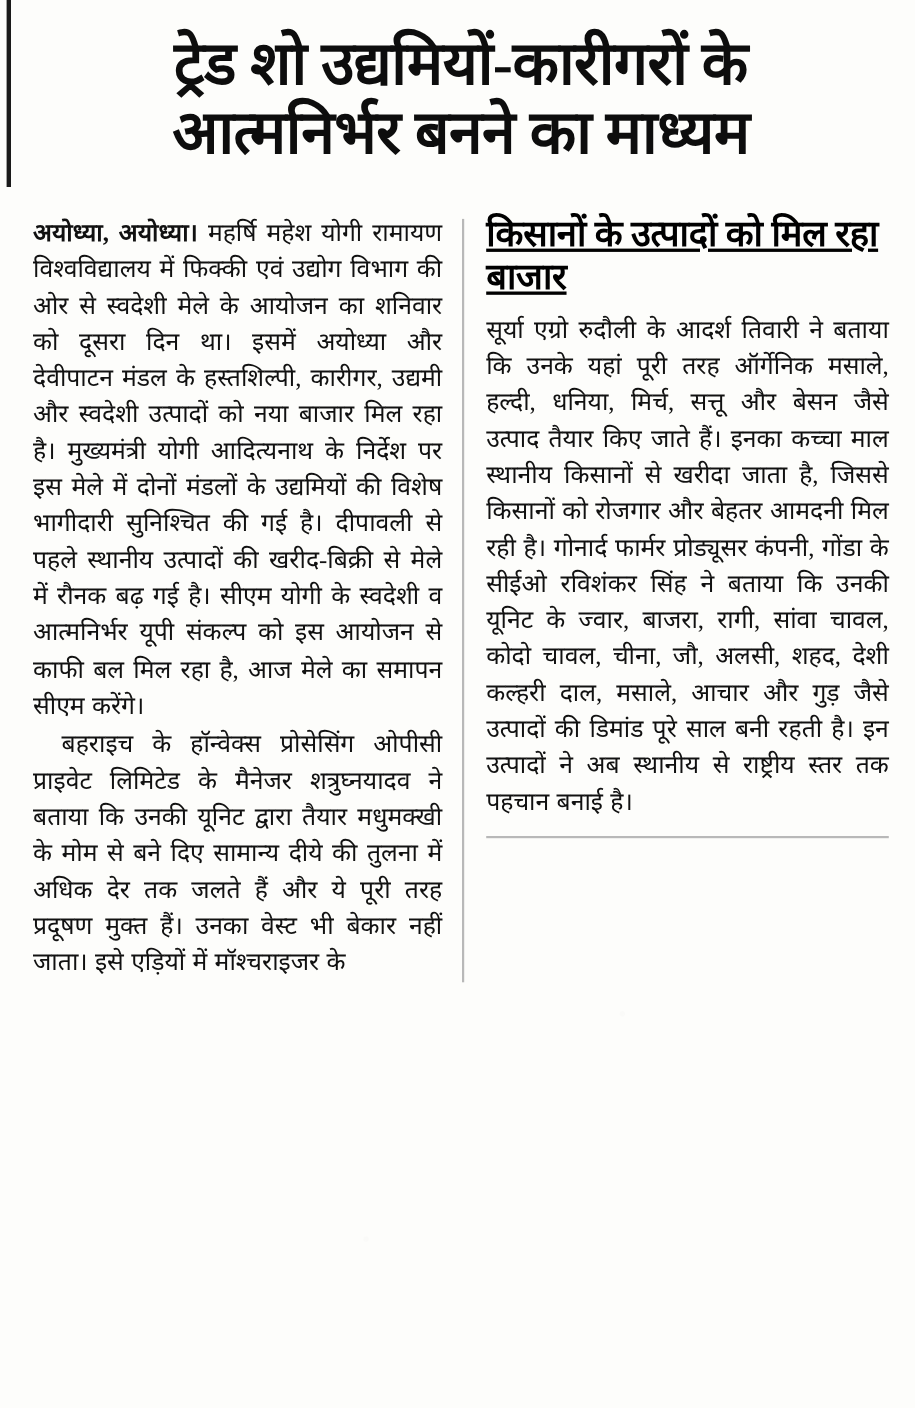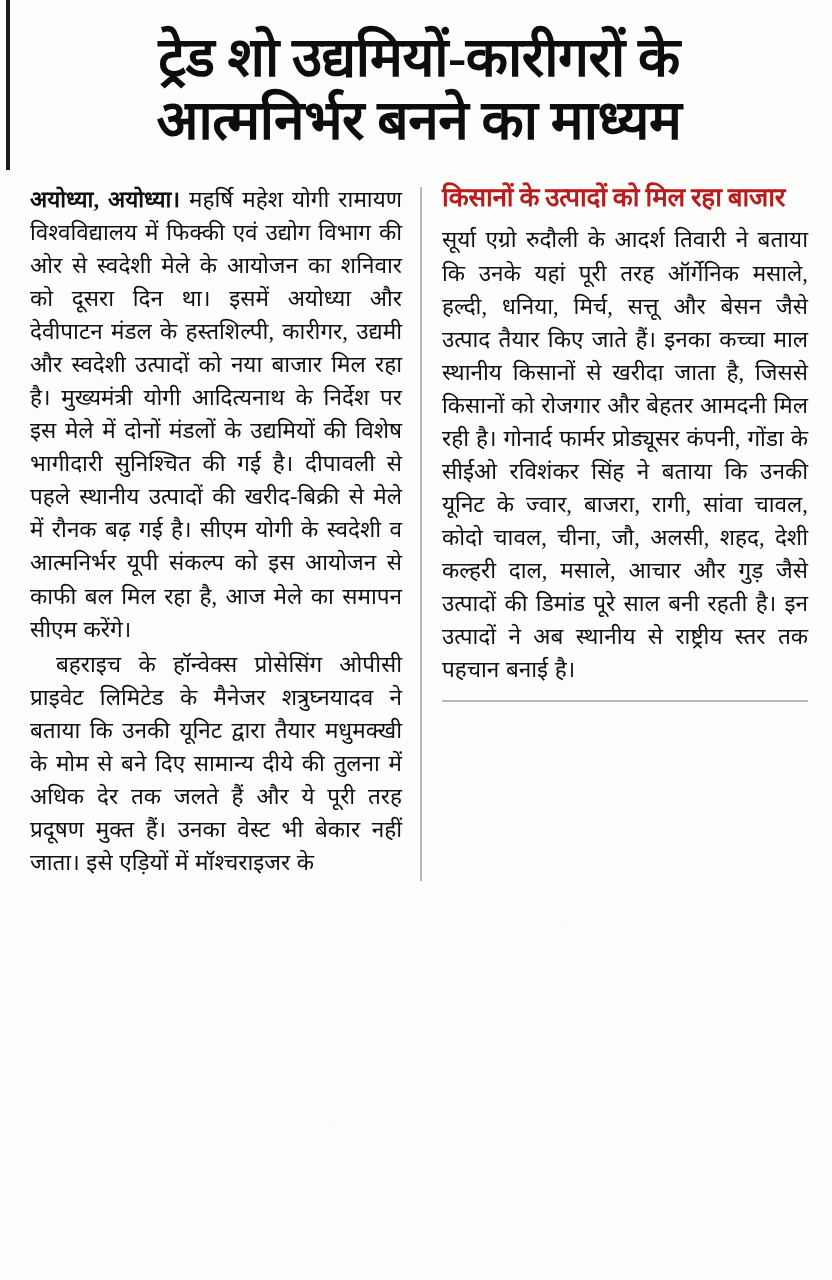--- a/index.html
+++ b/index.html
@@ -56,47 +56,48 @@
     white-space: nowrap;
   }
   .headline .line2 {
     font-size: 55px;
     display: block;
     white-space: nowrap;
     margin-top: 4px;
   }
   .columns {
     display: flex;
-    margin-top: 28px;
+    margin-top: 40px;
     position: relative;
   }
   .col {
     box-sizing: border-box;
   }
   .col-left {
     width: 390px;
     padding-right: 18px;
   }
   .col-divider {
     width: 2px;
     background: #b8b8b8;
     margin: 4px 0 0 0;
     align-self: stretch;
   }
   .col-right {
     width: 386px;
     padding-left: 20px;
   }
   .subhead {
-    font-size: 26px;
+    font-size: 33px;
     font-weight: bold;
     line-height: 1.18;
-    color: #b91c1c;
+    color: #000000;
     margin: 0 0 10px 0;
     letter-spacing: -0.3px;
+    text-decoration: underline;
   }
   p.body {
     font-size: 22.5px;
     line-height: 1.47;
     color: #111;
     text-align: justify;
     margin: 0 0 2px 0;
     text-justify: inter-word;
     word-spacing: 1px;
   }

